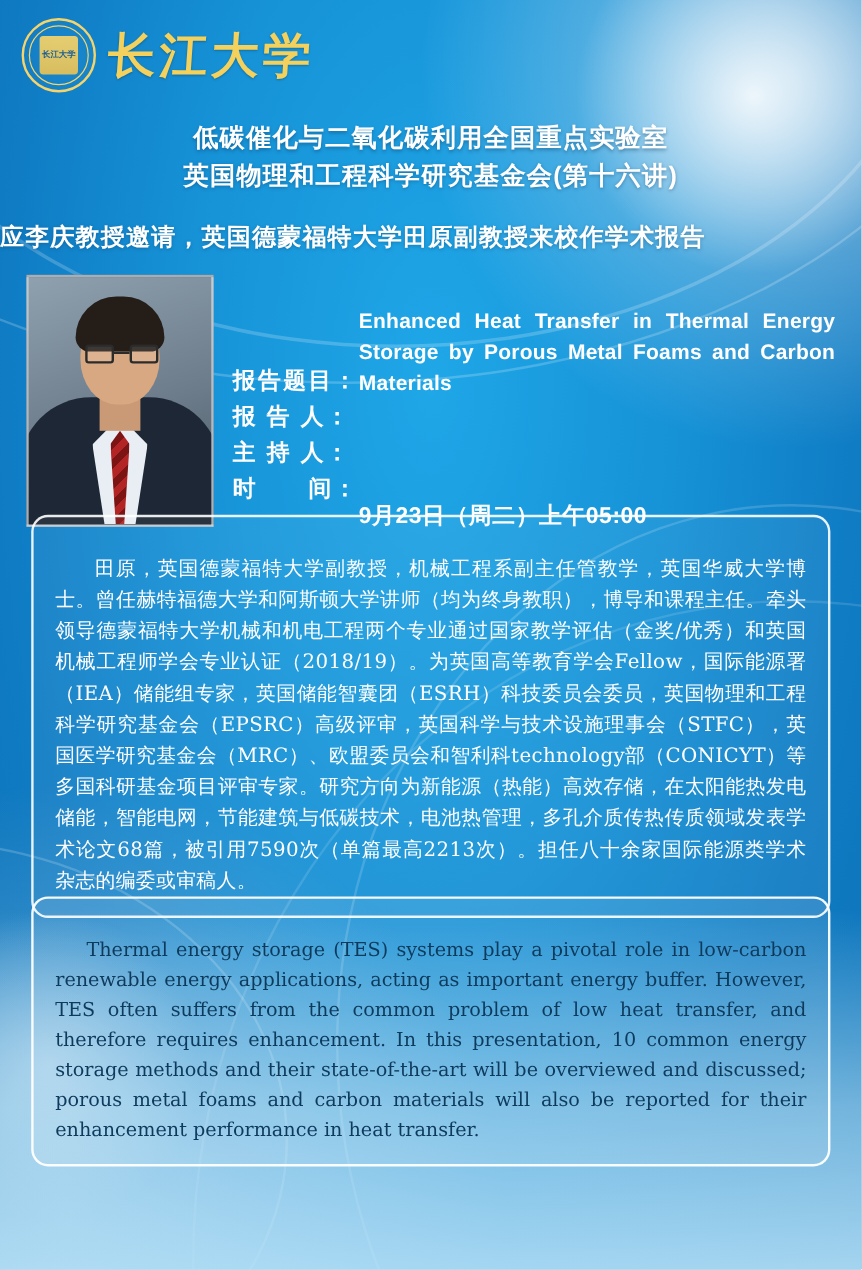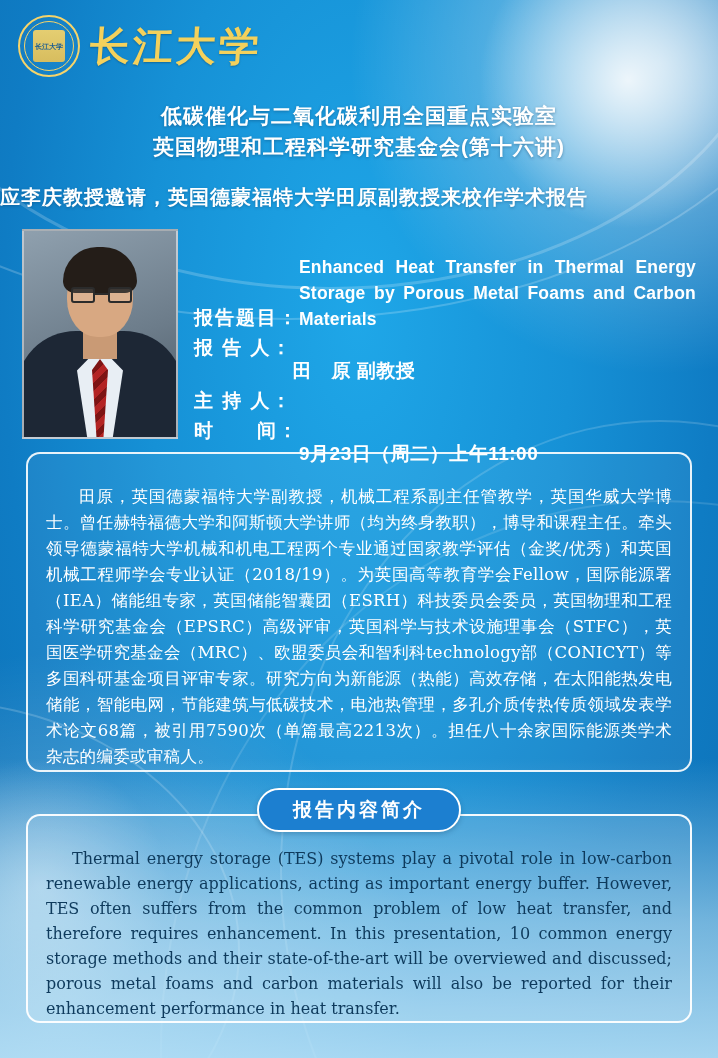--- a/index.html
+++ b/index.html
@@ -220,21 +220,21 @@
     border-radius: 22px;
     z-index: 3;
     box-shadow: 0 2px 5px rgba(0,50,90,0.25);
   }
 
   .panel {
     position: relative;
     margin: -18px 26px 0 26px;
     border: 2px solid rgba(255,255,255,0.9);
     border-radius: 14px;
-    padding: 30px 18px 0 18px;
+    padding: 30px 18px 16px 18px;
     color: #ffffff;
     background: rgba(255,255,255,0.06);
   }
   .panel-cn {
     font-family: "DejaVu Serif", serif;
     font-size: 16.5px;
     line-height: 26px;
     text-align: justify;
     text-indent: 33px;
     letter-spacing: 0.3px;
@@ -294,35 +294,31 @@
       <div class="p-bridge"></div>
     </div>
 
     <div class="info">
       <div class="info-row topic">
         <div class="info-label">报告题目：</div>
         <div class="info-value title-en">Enhanced Heat Transfer in Thermal Energy Storage by Porous Metal Foams and Carbon Materials</div>
       </div>
       <div class="info-row">
         <div class="info-label">报 告 人：</div>
-        <div class="info-value">田　原 副教授</div>
       </div>
       <div class="info-row">
         <div class="info-label">主 持 人：</div>
       </div>
       <div class="info-row">
         <div class="info-label">时　　间：</div>
-        <div class="info-value">9月23日（周二）上午11:00</div>
+        <div class="info-value">9月23日（周二）上午05:00</div>
       </div>
     </div>
   </div>
 
   <div class="panel">
     <div class="panel-cn">田原，英国德蒙福特大学副教授，机械工程系副主任管教学，英国华威大学博士。曾任赫特福德大学和阿斯顿大学讲师（均为终身教职），博导和课程主任。牵头领导德蒙福特大学机械和机电工程两个专业通过国家教学评估（金奖/优秀）和英国机械工程师学会专业认证（2018/19）。为英国高等教育学会Fellow，国际能源署（IEA）储能组专家，英国储能智囊团（ESRH）科技委员会委员，英国物理和工程科学研究基金会（EPSRC）高级评审，英国科学与技术设施理事会（STFC），英国医学研究基金会（MRC）、欧盟委员会和智利科technology部（CONICYT）等多国科研基金项目评审专家。研究方向为新能源（热能）高效存储，在太阳能热发电储能，智能电网，节能建筑与低碳技术，电池热管理，多孔介质传热传质领域发表学术论文68篇，被引用7590次（单篇最高2213次）。担任八十余家国际能源类学术杂志的编委或审稿人。</div>
   </div>
 
-  <div class="banner-wrap">
-    <div class="banner">报告内容简介</div>
-  </div>
   <div class="panel light">
     <div class="panel-en">Thermal energy storage (TES) systems play a pivotal role in low-carbon renewable energy applications, acting as important energy buffer. However, TES often suffers from the common problem of low heat transfer, and therefore requires enhancement. In this presentation, 10 common energy storage methods and their state-of-the-art will be overviewed and discussed; porous metal foams and carbon materials will also be reported for their enhancement performance in heat transfer.</div>
   </div>
 </div>
 
 </body></html>

